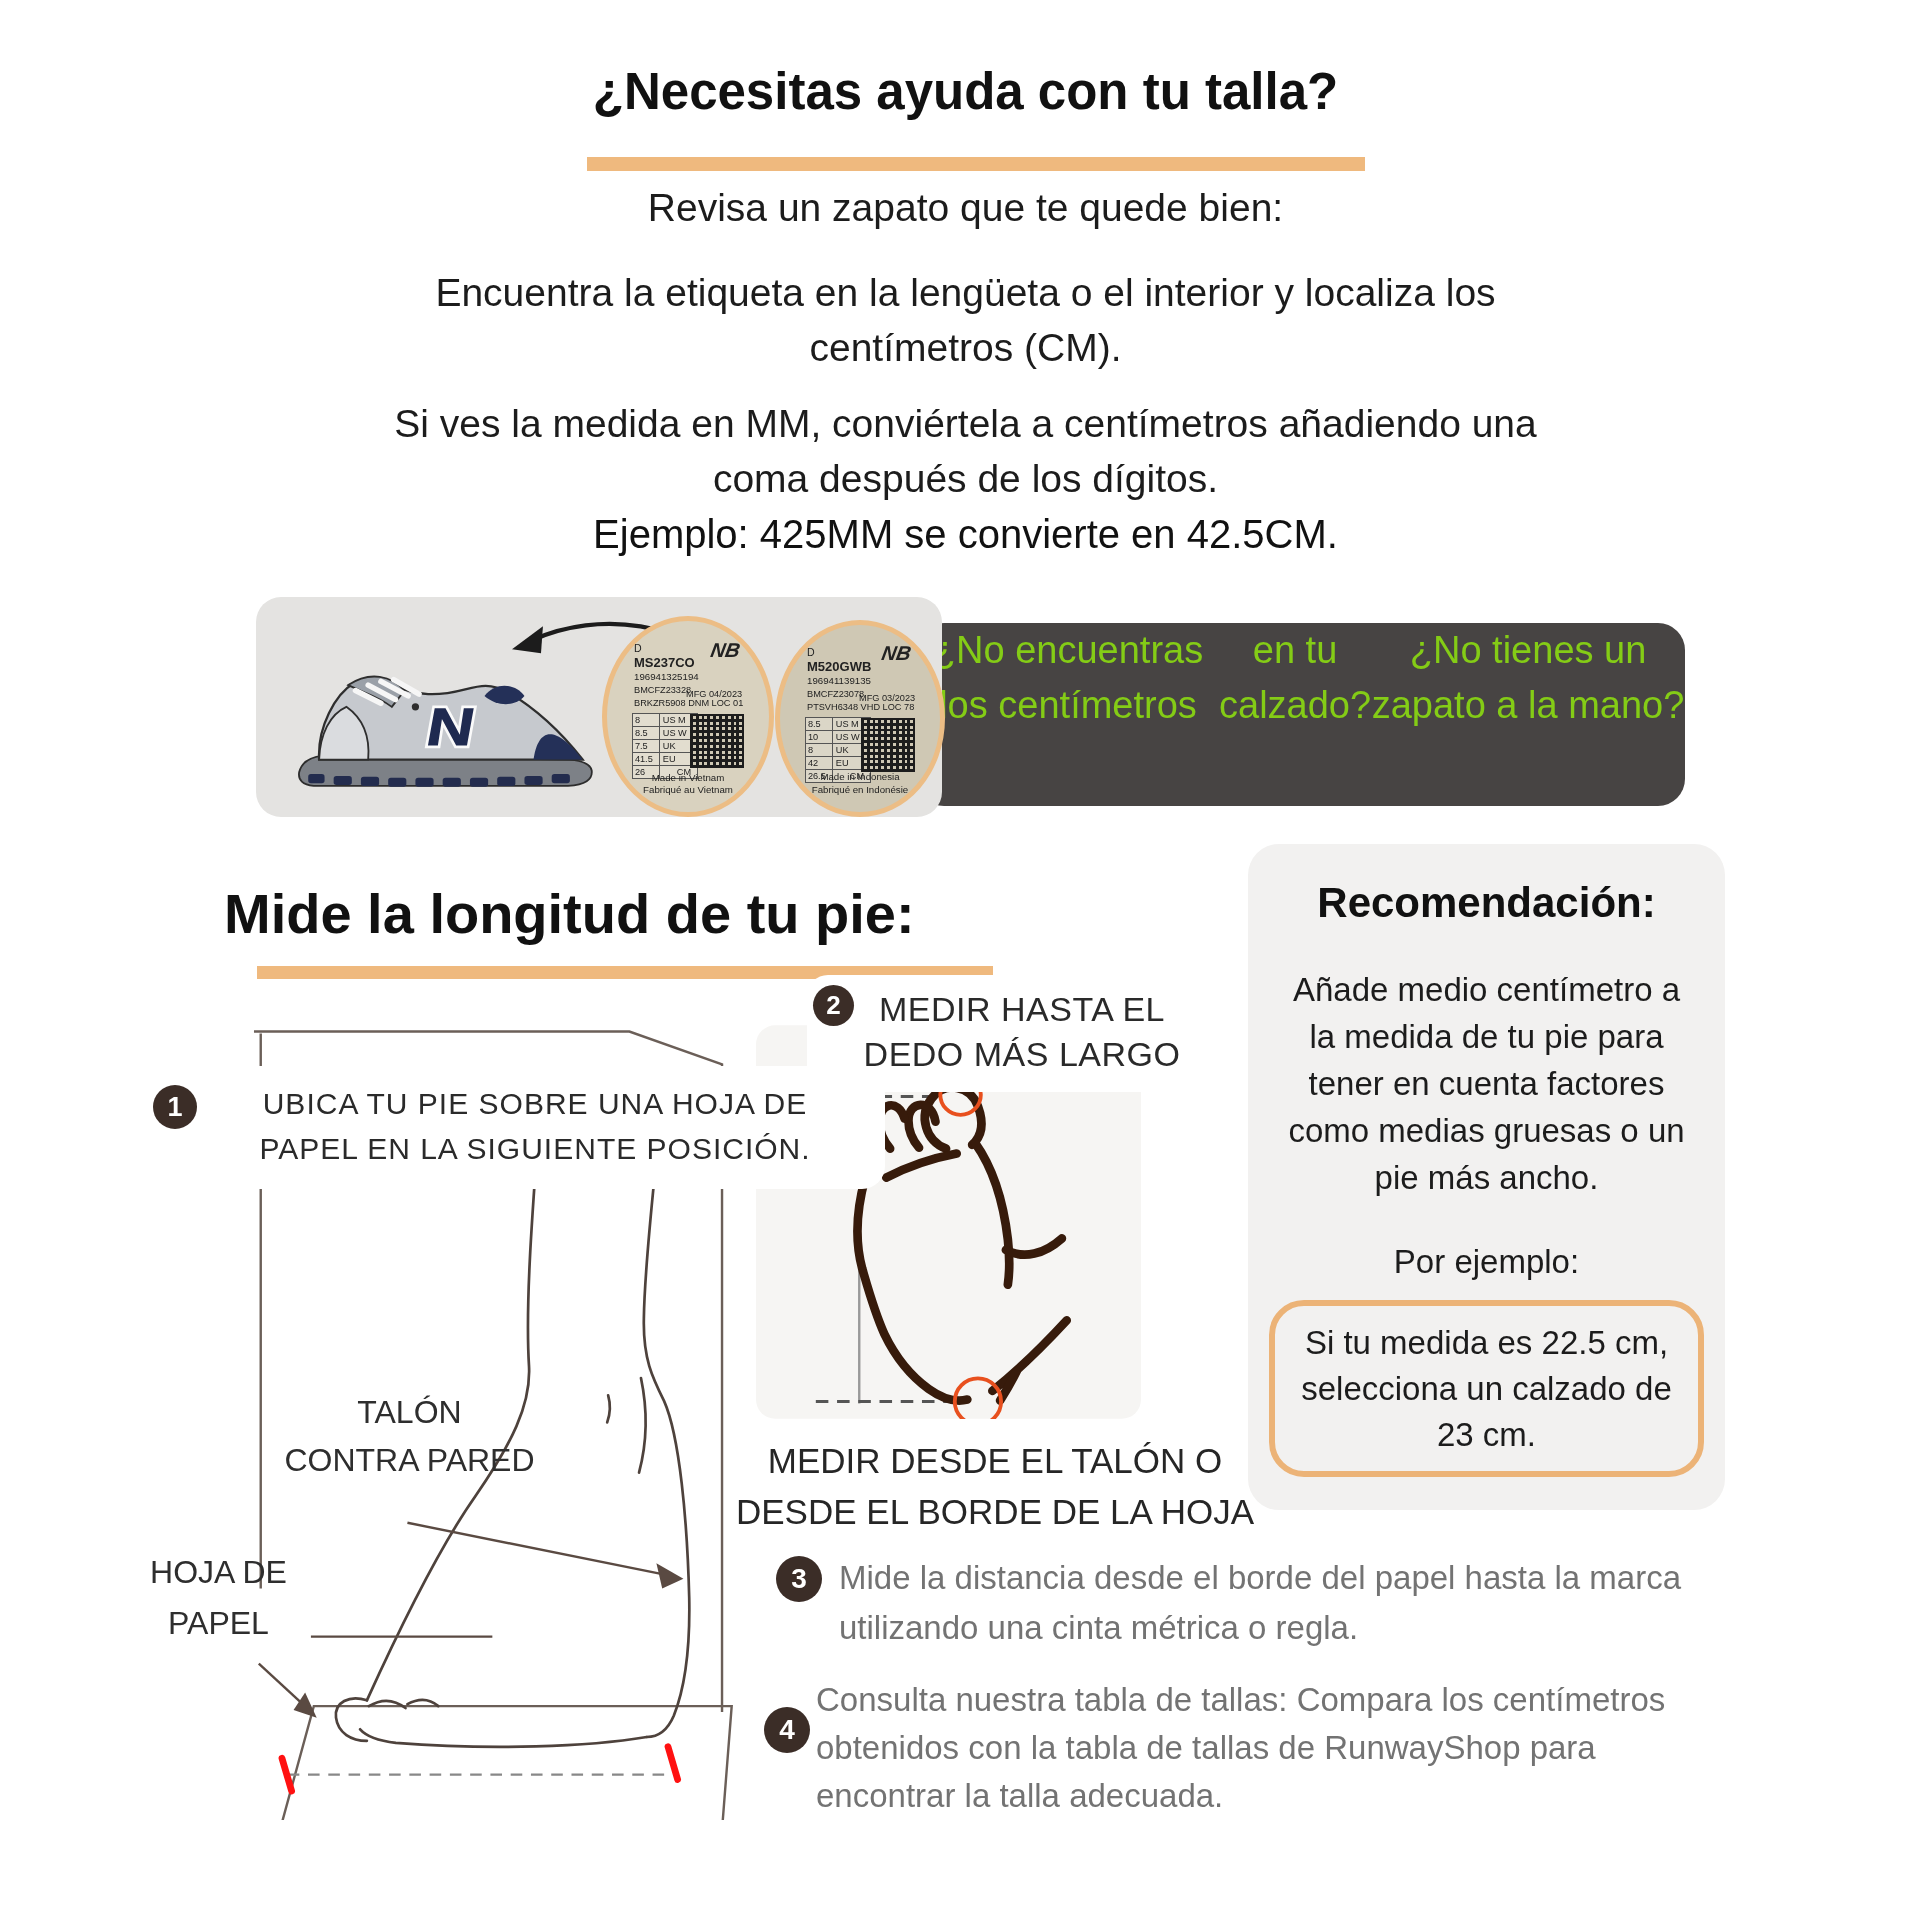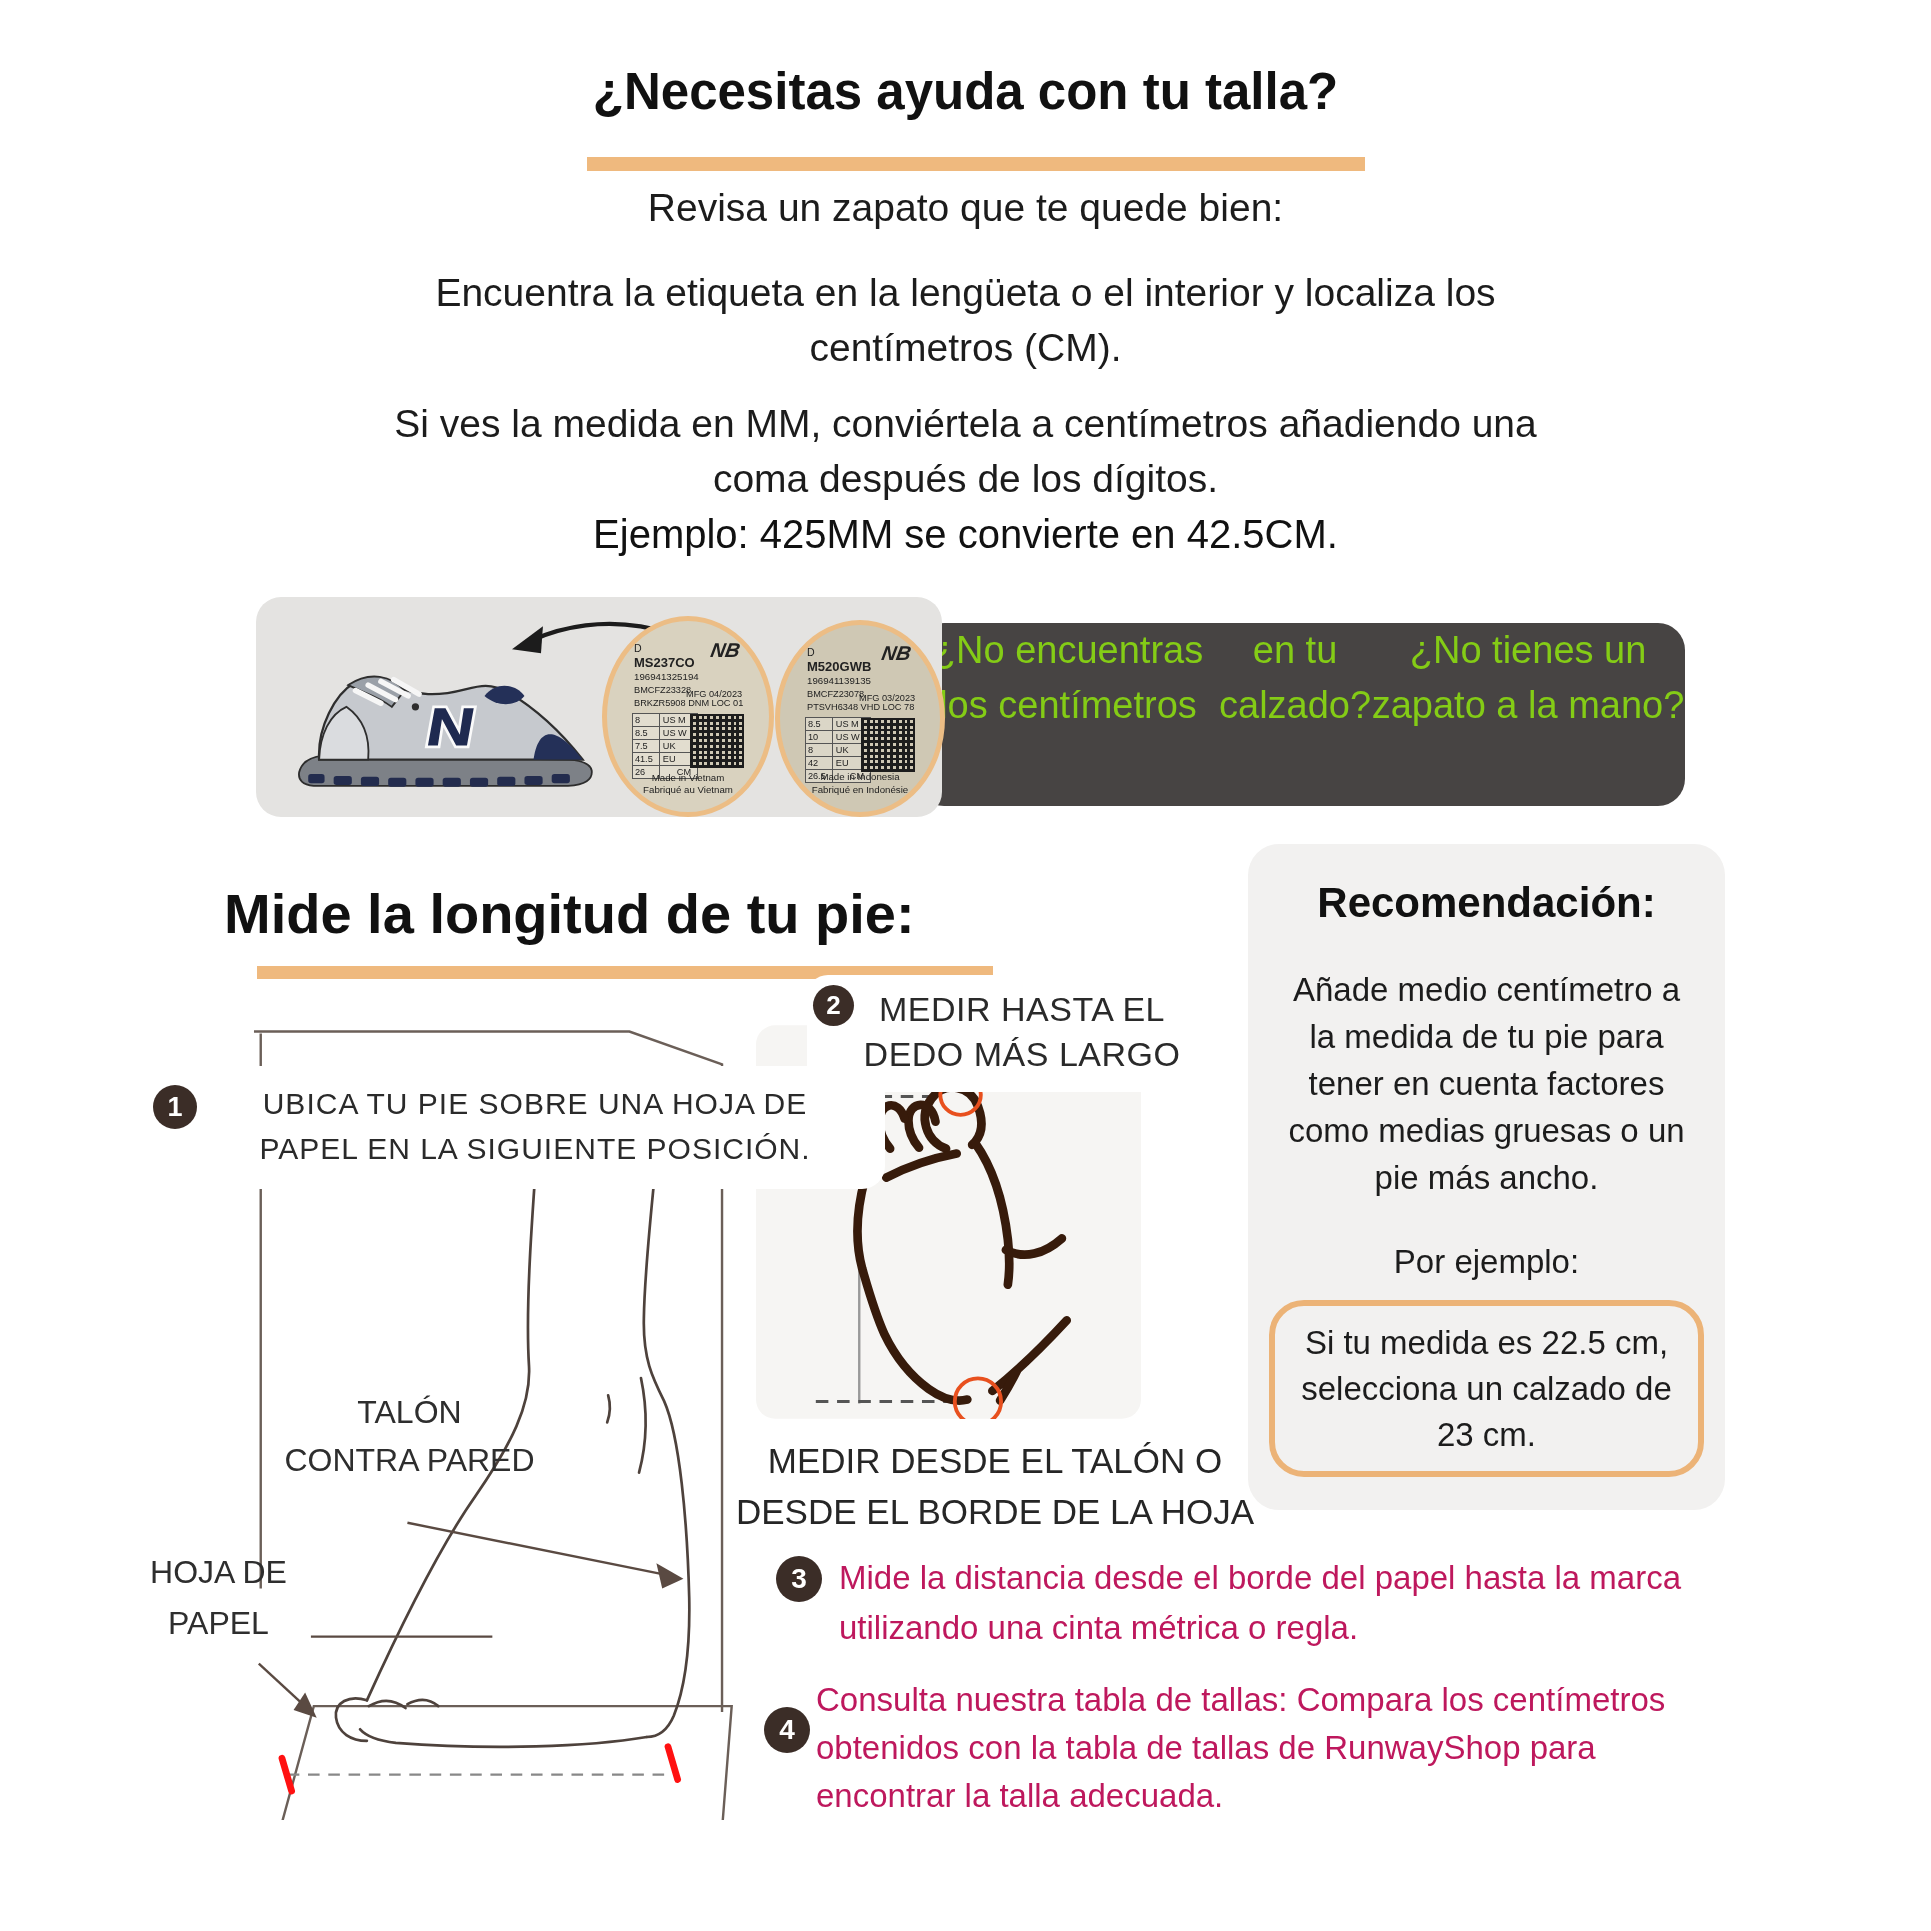--- a/index.html
+++ b/index.html
@@ -55,21 +55,21 @@
   .badge2{left:813px;top:985px;width:41px;height:41px;font-size:26px;}
   .badge3{left:776px;top:1556px;width:46px;height:46px;font-size:28px;}
   .badge4{left:764px;top:1707px;width:46px;height:46px;font-size:28px;}
   .stepbox{background:#fff;border-radius:23px;z-index:3;text-align:center;color:#2a2a2a;}
   .step1box{left:143px;top:1066px;width:684px;padding:15.4px 7.7px 17.4px 50px;font-size:30px;letter-spacing:1px;line-height:45px;}
   .step2box{left:807px;top:975px;width:346px;padding:11.6px 5.8px 15.4px 42px;font-size:34px;line-height:45px;letter-spacing:0.5px;border-radius:21px;}
   .diagram-label{z-index:3;text-align:center;color:#2e2e2e;font-size:32px;line-height:48px;}
   .talon{left:259px;top:1388px;width:301px;}
   .hoja{left:120px;top:1547px;width:197px;line-height:51px;}
   .heelnote{left:722px;top:1435px;width:546px;text-align:center;font-size:35px;line-height:51px;color:#262626;z-index:3;}
-  .steptext{font-size:33px;line-height:50px;color:#be185d;z-index:3;}
+  .steptext{font-size:33px;line-height:50px;color:#737373;z-index:3;}
   .step3text{left:839px;top:1553px;}
   .step4text{left:816px;top:1676px;line-height:48px;}
 
   
   .rec{left:1248px;top:844px;width:477px;height:666px;background:#f2f1f0;border-radius:31px;z-index:2;}
   .rec-title{margin-top:35px;text-align:center;font-size:42px;font-weight:bold;color:#111;}
   .rec-body{margin-top:39px;text-align:center;font-size:33px;line-height:47px;color:#1c1c1c;}
   .rec-exlabel{margin-top:42px;text-align:center;font-size:33px;color:#1c1c1c;}
   .rec-example{margin:19.3px 21px 0;border:6.8px solid #ecb377;border-radius:35px;padding:13.5px 1.9px;
                text-align:center;font-size:33px;line-height:46px;color:#1c1c1c;}

